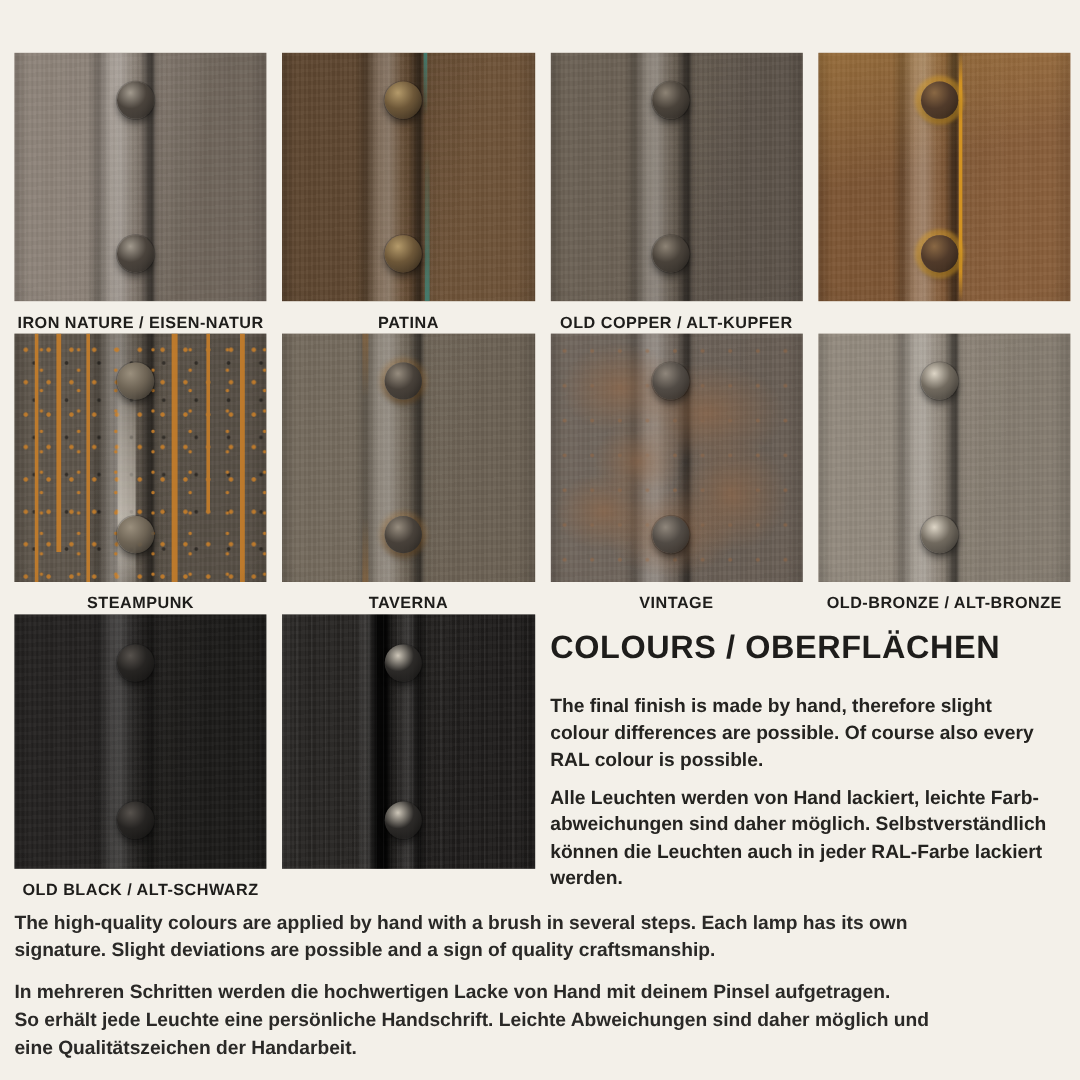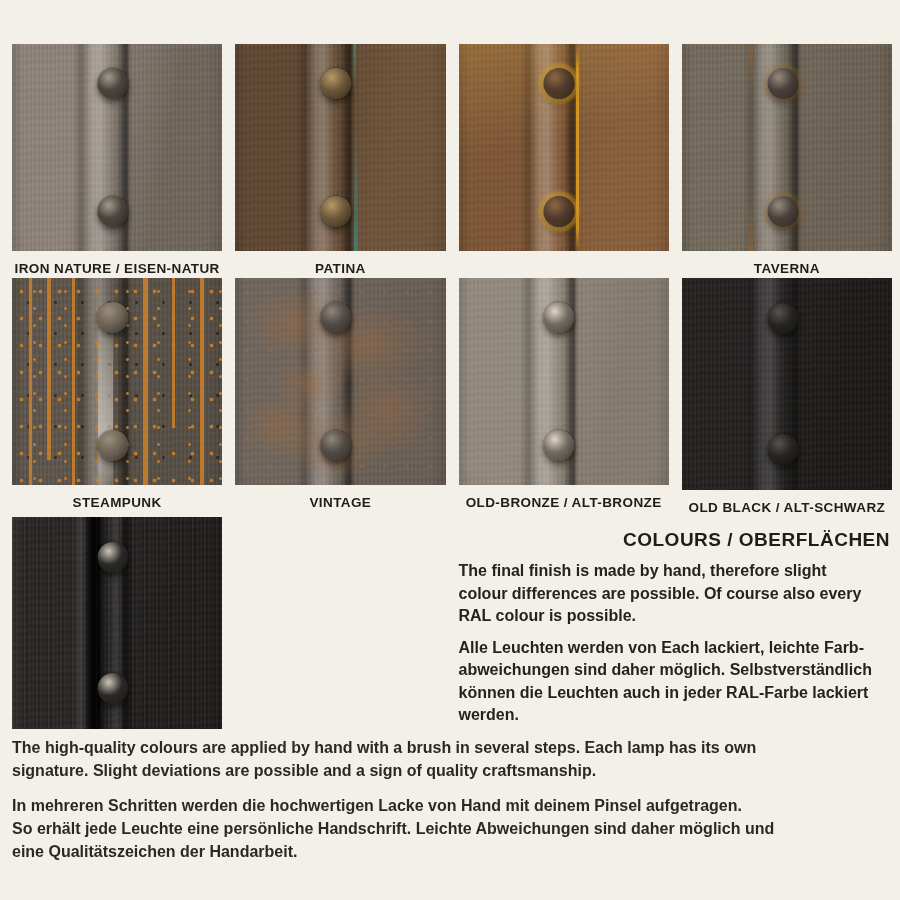--- a/index.html
+++ b/index.html
@@ -154,26 +154,26 @@
     white-space:nowrap;
   }
 
   
   .info {
     grid-column:3 / 5;
     grid-row:3;
     padding:12px 2px 0 0;
   }
   .info h2 {
-    text-align:right;
-    font-size:19px;
+    text-align:left;
+    font-size:27px;
     font-weight:bold;
     letter-spacing:.5px;
     color:#1e1d1b;
-    margin-bottom:9px;
+    margin-bottom:23px;
   }
   .lines { white-space:pre-line; }
   .info p {
     font-size:16px;
     line-height:22.5px;
     margin-top:9px;
     color:#242320;
     font-weight:bold;
   }
 
@@ -207,48 +207,57 @@
     <figure class="cell">
       <div class="swatch tex-patina" style="--c1: #5e4630; --c2: #6e5338; --rivet: #6d5738; --rivethi: #b49a6a; --accent: #3e8276;">
         <div class="plate"></div>
         <div class="rivet r1"></div>
         <div class="rivet r2"></div>
         <div class="accent"></div>
       </div>
       <figcaption class="label">PATINA</figcaption>
     </figure>
 
+    <figure class="cell">
+      <div class="swatch tex-oldcopper" style="--c1: #6b6155; --c2: #5c5349; --rivet: #49423a; --rivethi: #8d8375;">
+        <div class="plate"></div>
+        <div class="rivet r1"></div>
+        <div class="rivet r2"></div>
+        <div class="accent"></div>
+      </div>
+      <figcaption class="label">OLD COPPER / ALT-KUPFER</figcaption>
+    </figure>
 
     <figure class="cell">
       <div class="swatch tex-terra" style="--c1: #7d5634; --c2: #885e3a; --rivet: #503a2a; --rivethi: #8a6844; --accent: #d29322; --halo: rgba(214,156,40,0.5);">
         <div class="plate"></div>
         <div class="rivet r1"></div>
         <div class="rivet r2"></div>
         <div class="accent"></div>
       </div>
     </figure>
 
     <figure class="cell">
+      <div class="swatch tex-steampunk" style="--c1: #5d554a; --c2: #564e44; --rivet: #6e6455; --rivethi: #9a8f7d; --accent: #c87f2a;">
+        <div class="plate"></div>
+        <div class="rivet r1"></div>
+        <div class="rivet r2"></div>
+        <div class="accent"></div>
+      </div>
+      <figcaption class="label">STEAMPUNK</figcaption>
+    </figure>
+
+    <figure class="cell">
       <div class="swatch tex-taverna" style="--c1: #746a5d; --c2: #6b6154; --rivet: #48413a; --rivethi: #968c7e; --accent: #a76f33; --halo: rgba(167,111,51,0.3);">
         <div class="plate"></div>
         <div class="rivet r1"></div>
         <div class="rivet r2"></div>
         <div class="accent"></div>
       </div>
       <figcaption class="label">TAVERNA</figcaption>
-    </figure>
-
-    <figure class="cell">
-      <div class="swatch tex-steampunk" style="--c1: #5d554a; --c2: #564e44; --rivet: #6e6455; --rivethi: #9a8f7d; --accent: #c87f2a;">
-        <div class="plate"></div>
-        <div class="rivet r1"></div>
-        <div class="rivet r2"></div>
-        <div class="accent"></div>
-      </div>
-      <figcaption class="label">STEAMPUNK</figcaption>
     </figure>
 
     <figure class="cell">
       <div class="swatch tex-vintage" style="--c1: #6f655c; --c2: #685e55; --rivet: #514b45; --rivethi: #8f867b; --accent: #9a6a45;">
         <div class="plate"></div>
         <div class="rivet r1"></div>
         <div class="rivet r2"></div>
         <div class="accent"></div>
       </div>
       <figcaption class="label">VINTAGE</figcaption>
@@ -281,21 +290,21 @@
         <div class="rivet r2"></div>
         <div class="accent"></div>
       </div>
     </figure>
 
     <section class="info">
       <h2>COLOURS / OBERFLÄCHEN</h2>
       <p class="lines">The final finish is made by hand, therefore slight
 colour differences are possible. Of course also every
 RAL colour is possible.</p>
-      <p class="lines">Alle Leuchten werden von Each lackiert, leichte Farb-
+      <p class="lines">Alle Leuchten werden von Hand lackiert, leichte Farb-
 abweichungen sind daher möglich. Selbstverständlich
 können die Leuchten auch in jeder RAL-Farbe lackiert
 werden.</p>
     </section>
 
   </section>
 
   <section class="bottom">
     <p class="lines">The high-quality colours are applied by hand with a brush in several steps. Each lamp has its own
 signature. Slight deviations are possible and a sign of quality craftsmanship.</p>

